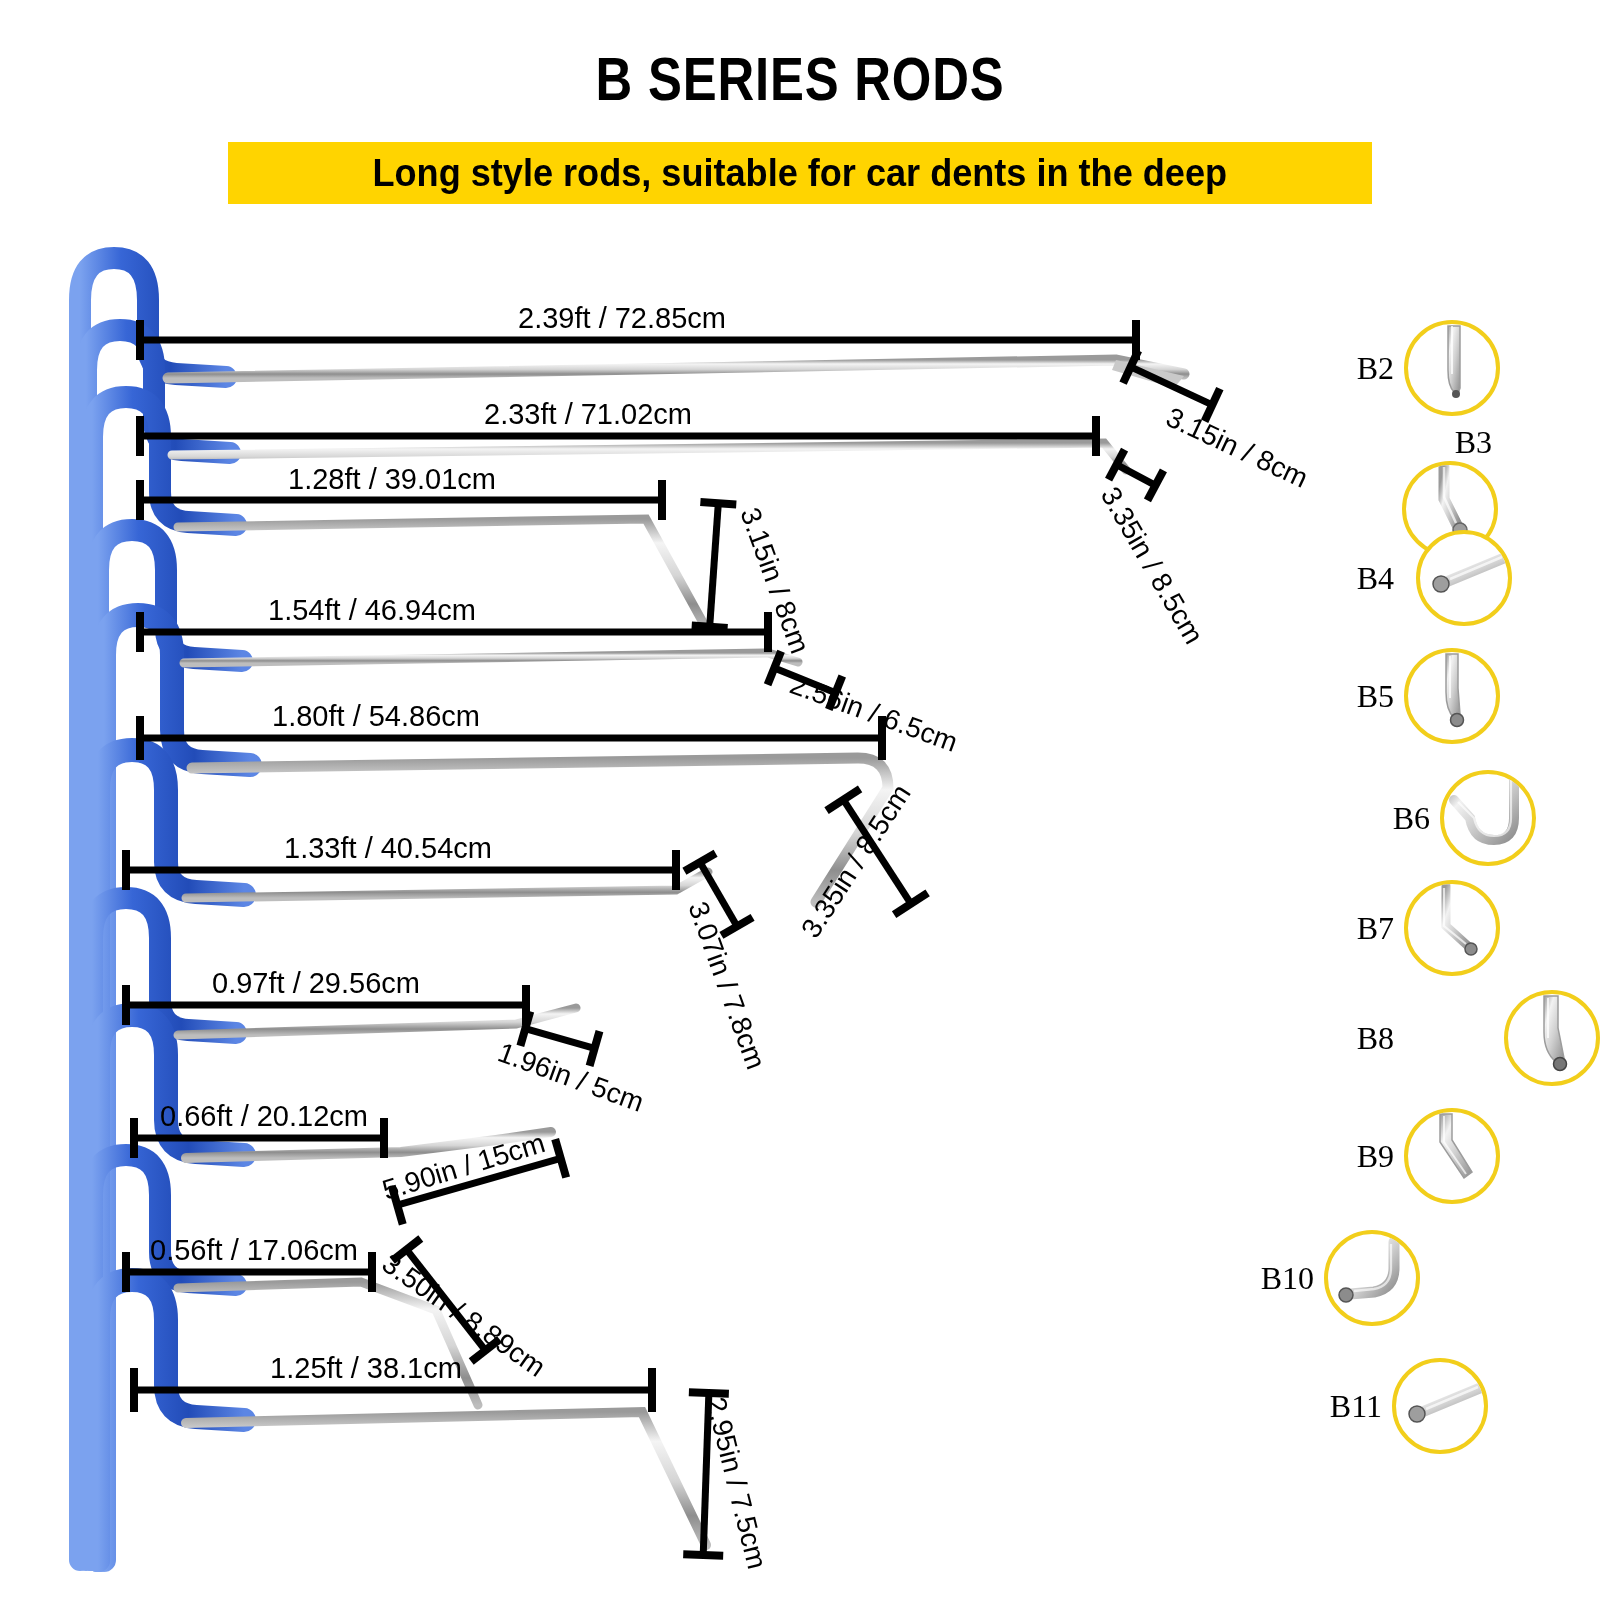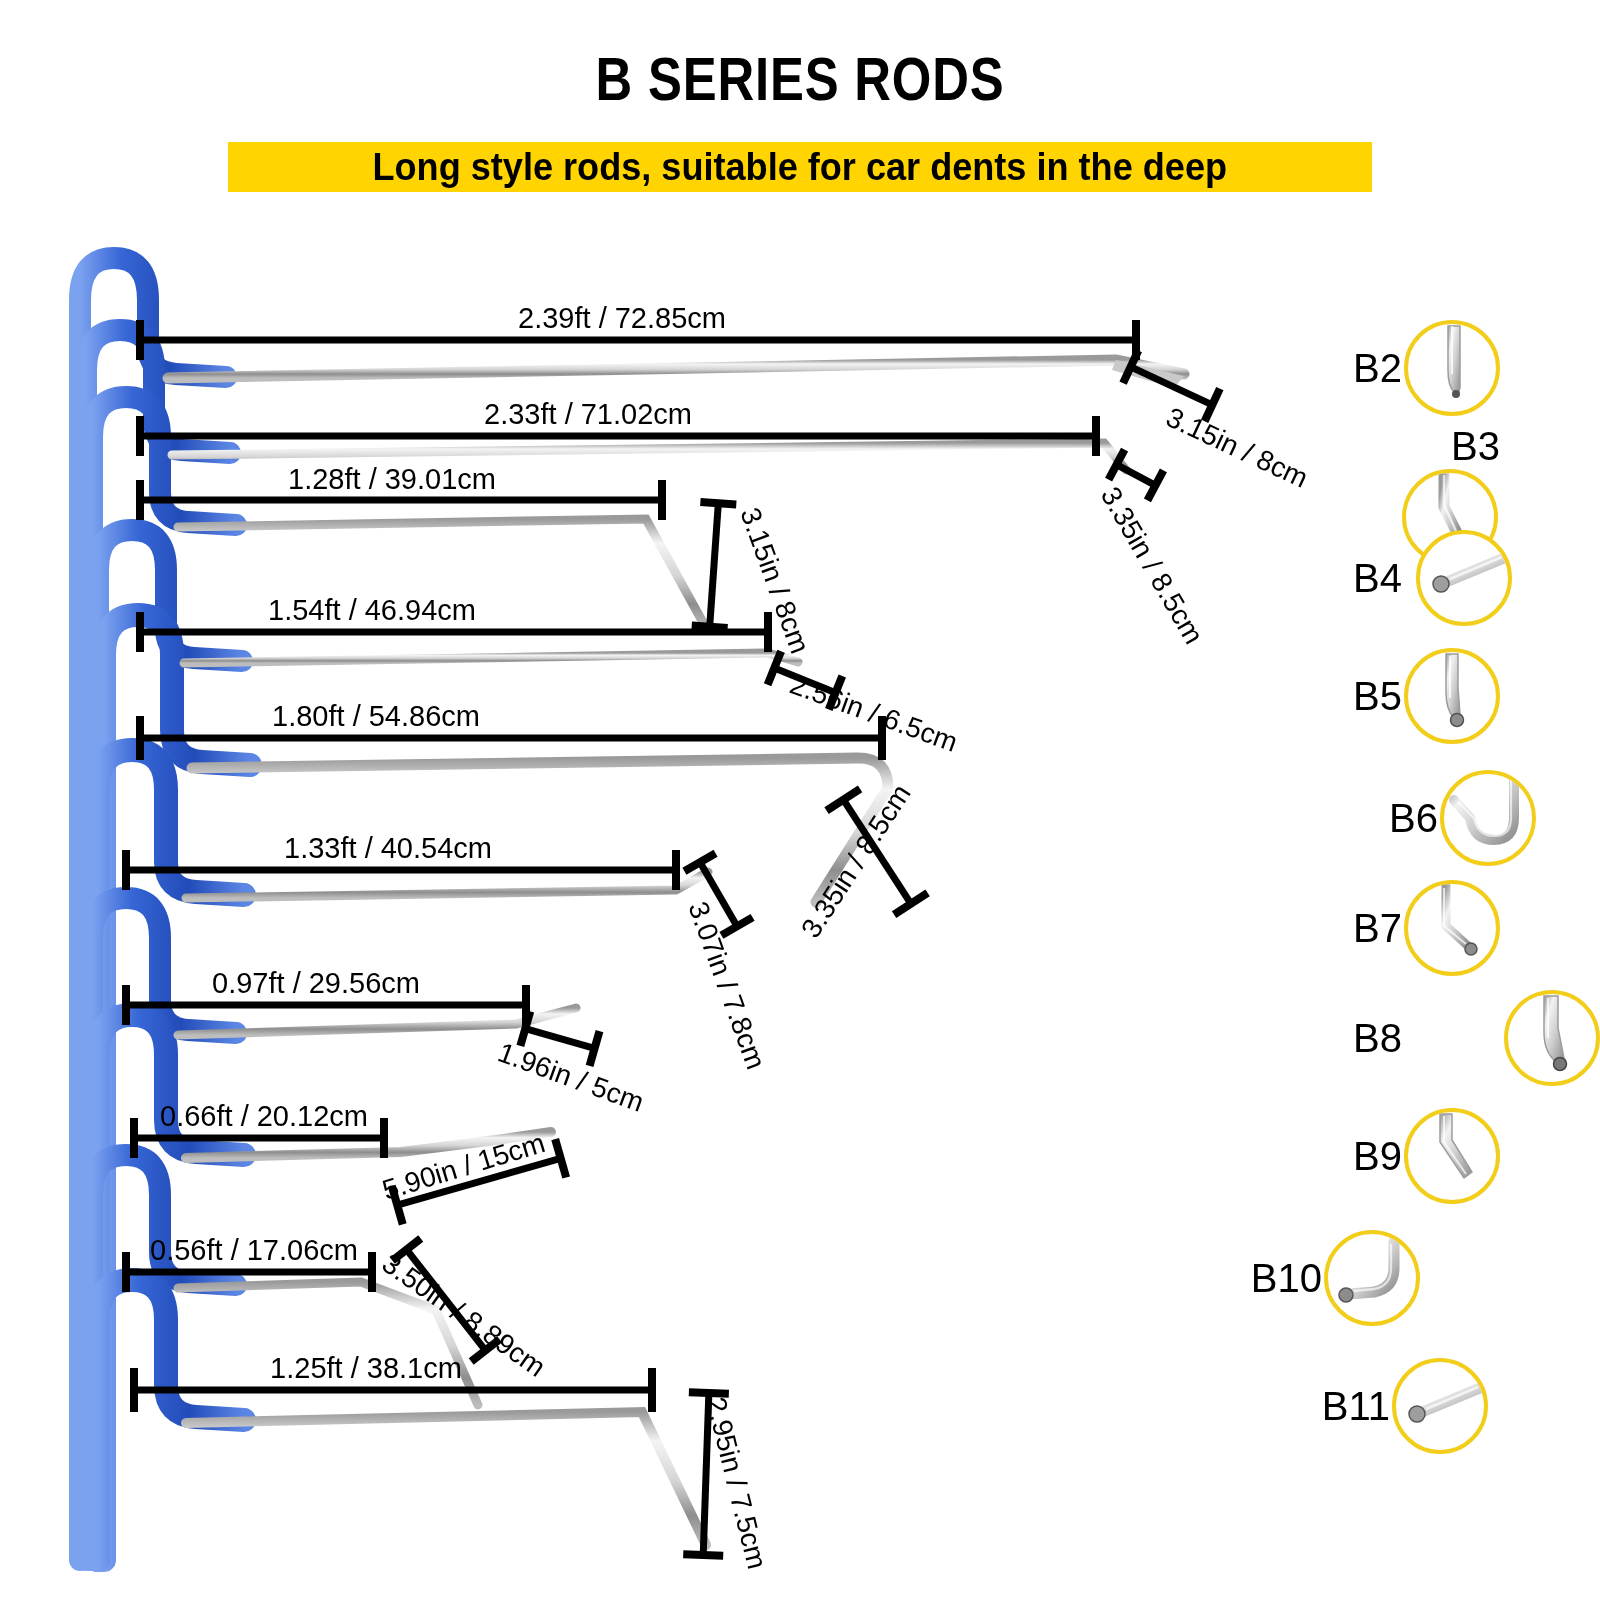--- a/index.html
+++ b/index.html
@@ -15,21 +15,21 @@
   #title {
     position:absolute; left:0; top:46px; width:1600px;
     text-align:center;
     font-size:62px; font-weight:bold; letter-spacing:1px;
     color:#000; line-height:1.05;
     transform:scaleX(0.82); transform-origin:center top;
     white-space:nowrap;
   }
   #subtitle-band {
     position:absolute; left:228px; top:142px;
-    width:1144px; height:50px;
+    width:1144px; height:62px;
     background:var(--banner,#FFD400);
     display:flex; align-items:center; justify-content:center;
   }
   #subtitle-text {
     font-size:38px; font-weight:bold; color:#000;
     transform:scaleX(0.95);
     white-space:nowrap;
   }
 
   
@@ -37,23 +37,24 @@
   #diagram svg { display:block; }
 
   
   .legend-row {
     position:absolute;
     display:flex; align-items:center;
     width:300px; height:96px;
   }
   .legend-label {
     width:104px; text-align:right;
-    font-size:40px; color:#000;
-    padding-right:2px;
+    font-size:32px; color:#000;
+    padding-right:10px;
     white-space:nowrap;
+    font-family:Liberation Serif, serif;
   }
   .legend-circle {
     width:96px; height:96px; border-radius:50%;
     border:4px solid var(--ring,#F2CE1B);
     position:relative; overflow:hidden;
     background:#fff;
     flex:none;
   }
   .legend-circle svg { position:absolute; left:0; top:0; }
 </style>

